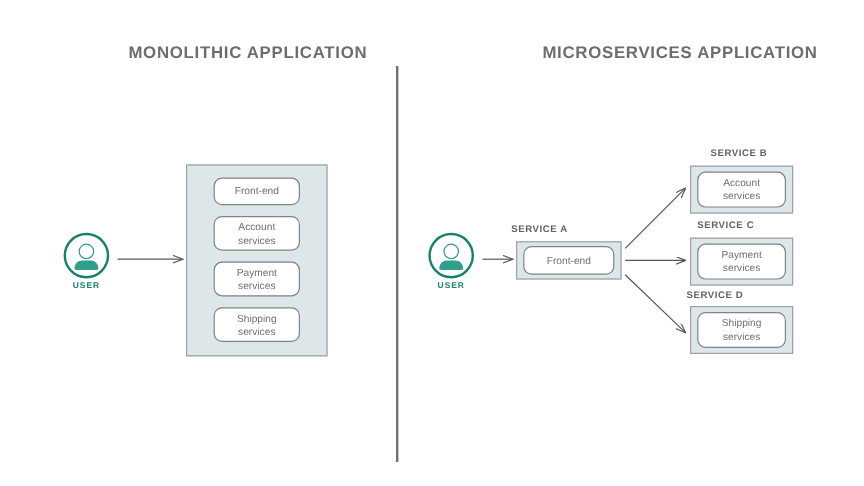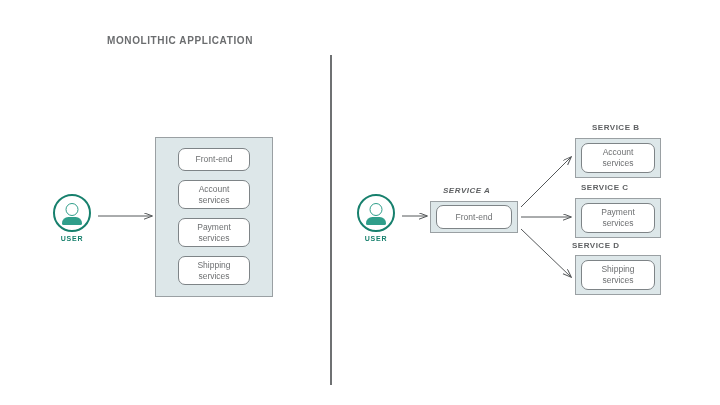--- a/index.html
+++ b/index.html
@@ -19,21 +19,21 @@
   .canvas {
     position: absolute;
     left: 0; top: 0;
     width: 720px;
     height: 405px;
   }
 
   
   .section-title {
     position: absolute;
-    font-size: 10px;
+    font-size: 14px;
     font-weight: bold;
     letter-spacing: 0.6px;
     color: #6b6d6f;
     white-space: nowrap;
   }
   #title-mono  { left: 107px; top: 35px; }
   #title-micro { left: 452px; top: 35px; }
 
   
   .divider {
@@ -138,41 +138,42 @@
   
   .svc-caption {
     position: absolute;
     font-size: 8px;
     font-weight: bold;
     letter-spacing: 0.5px;
     color: #5f6163;
     white-space: nowrap;
     text-align: right;
   }
-  #cap-a { left: 443px; top: 186px; font-style: italic; }
+  #cap-a { left: 426px; top: 186px; }
   #cap-b { left: 592px; top: 123px; }
   #cap-c { left: 581px; top: 183px; }
   #cap-d { left: 572px; top: 241px; }
 
   
   .arrow-layer {
     position: absolute;
     left: 0; top: 0;
     width: 720px;
     height: 405px;
     pointer-events: none;
   }
 </style>
 </head>
 <body>
 
 <div class="canvas">
 
   <div class="section-title" id="title-mono">MONOLITHIC APPLICATION</div>
 
+  <div class="section-title" id="title-micro">MICROSERVICES APPLICATION</div>
 
   <div class="divider"></div>
 
   <svg class="arrow-layer" viewBox="0 0 720 405" xmlns="http://www.w3.org/2000/svg">
     <defs>
       <marker id="ah" markerWidth="9" markerHeight="9" refX="8" refY="3.2" orient="auto" markerUnits="userSpaceOnUse">
         <path d="M0,0 L8.5,3.2 L0,6.4" fill="none" stroke="#55585a" stroke-width="1"></path>
       </marker>
     </defs>
 

